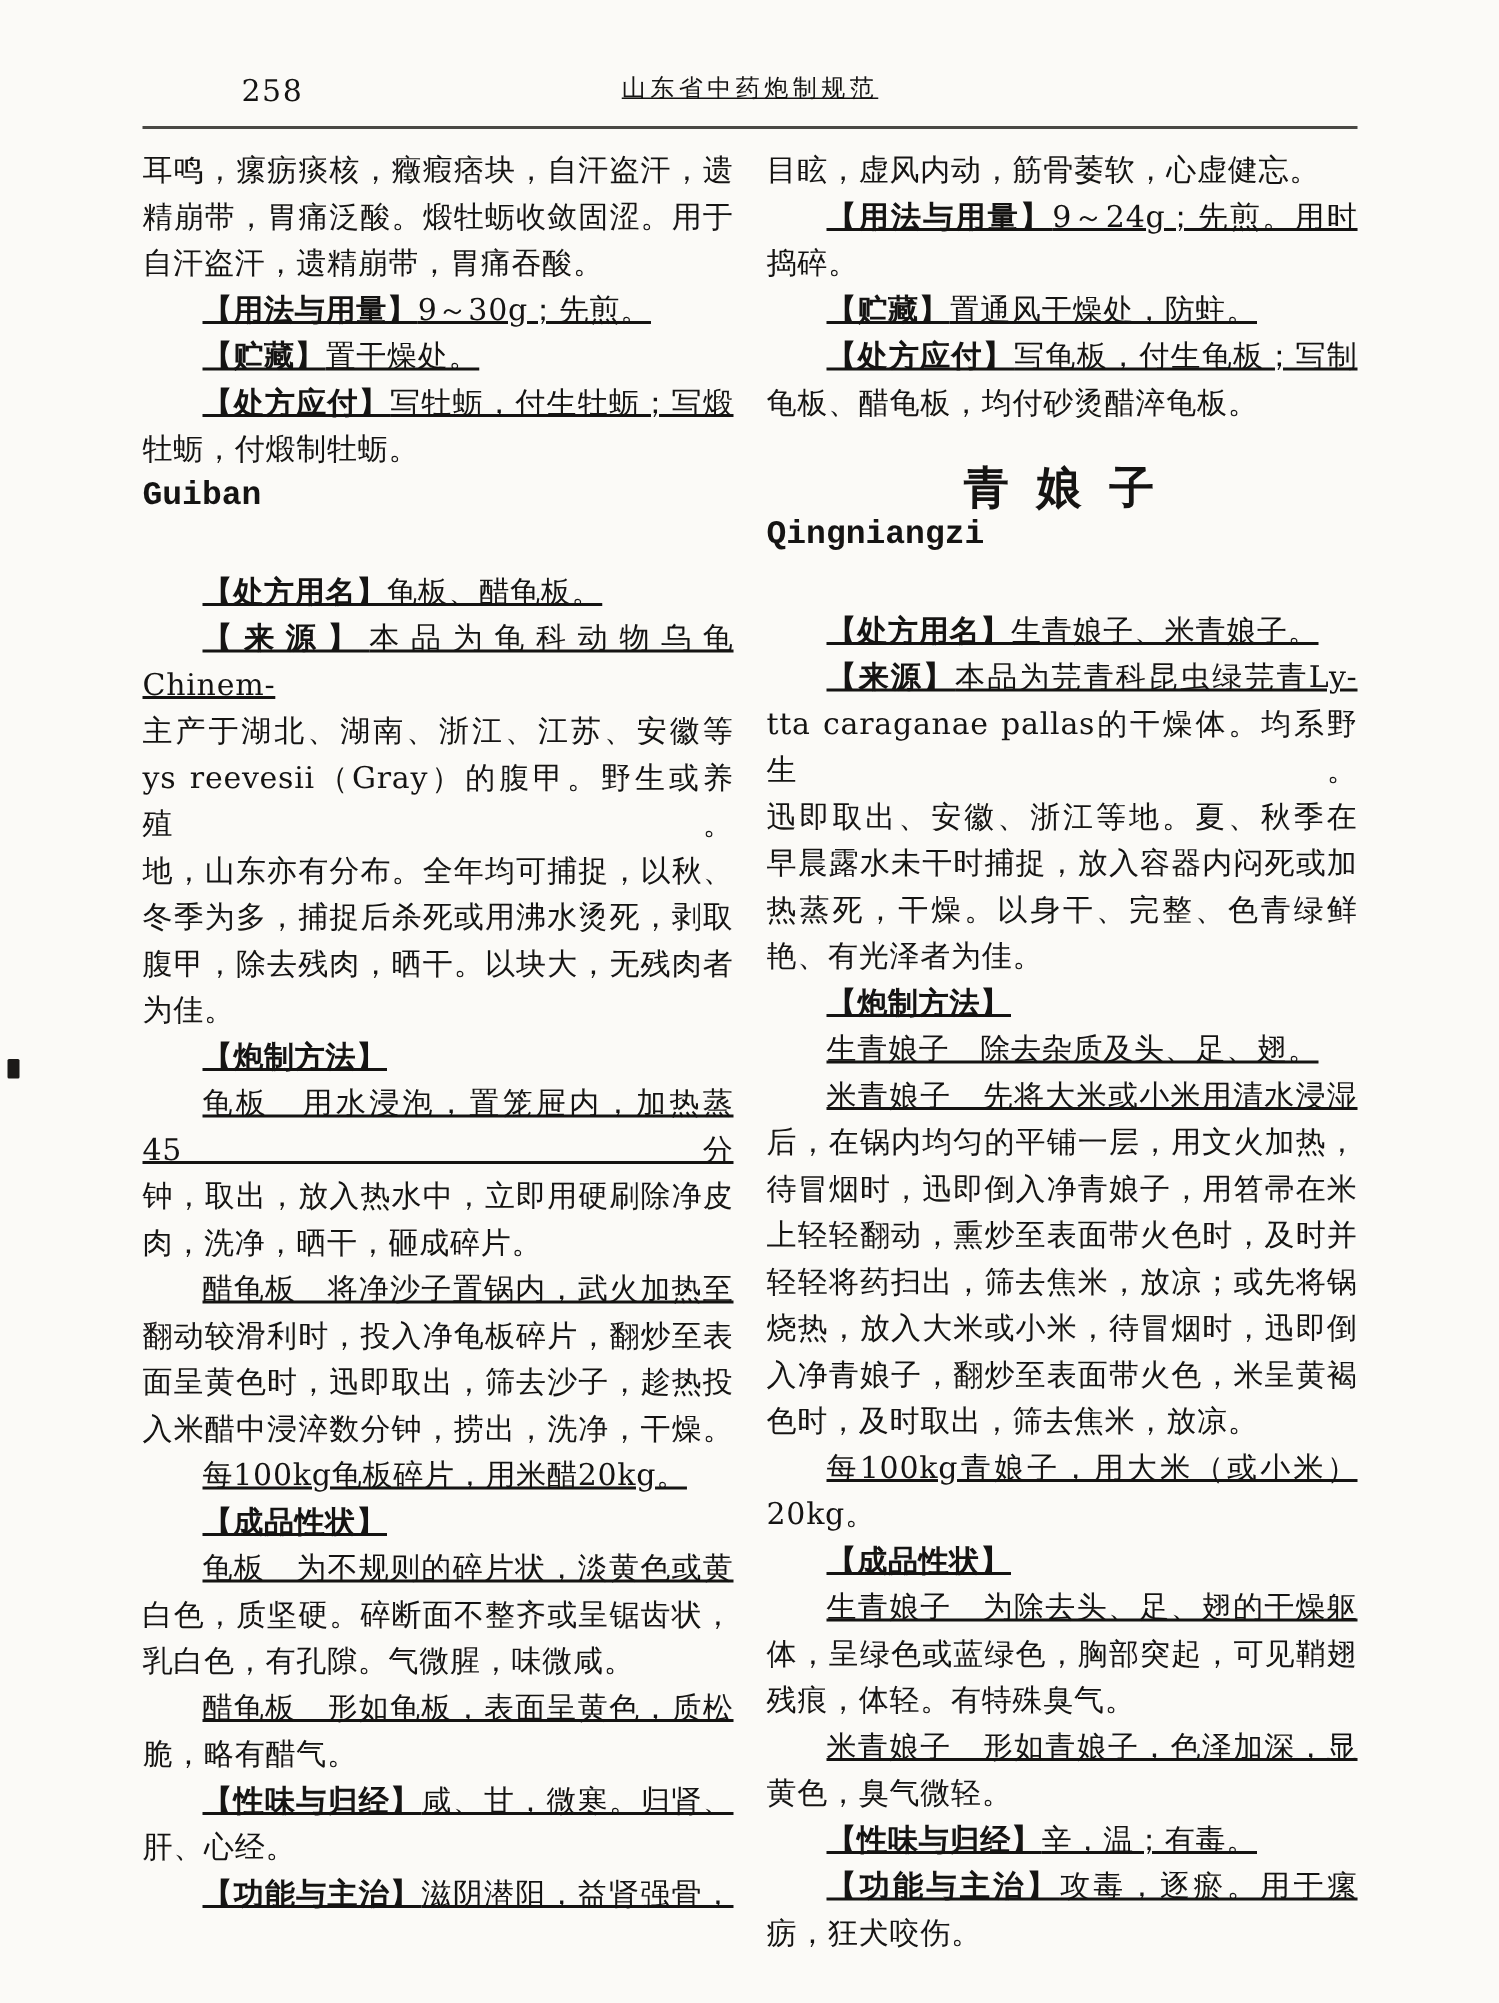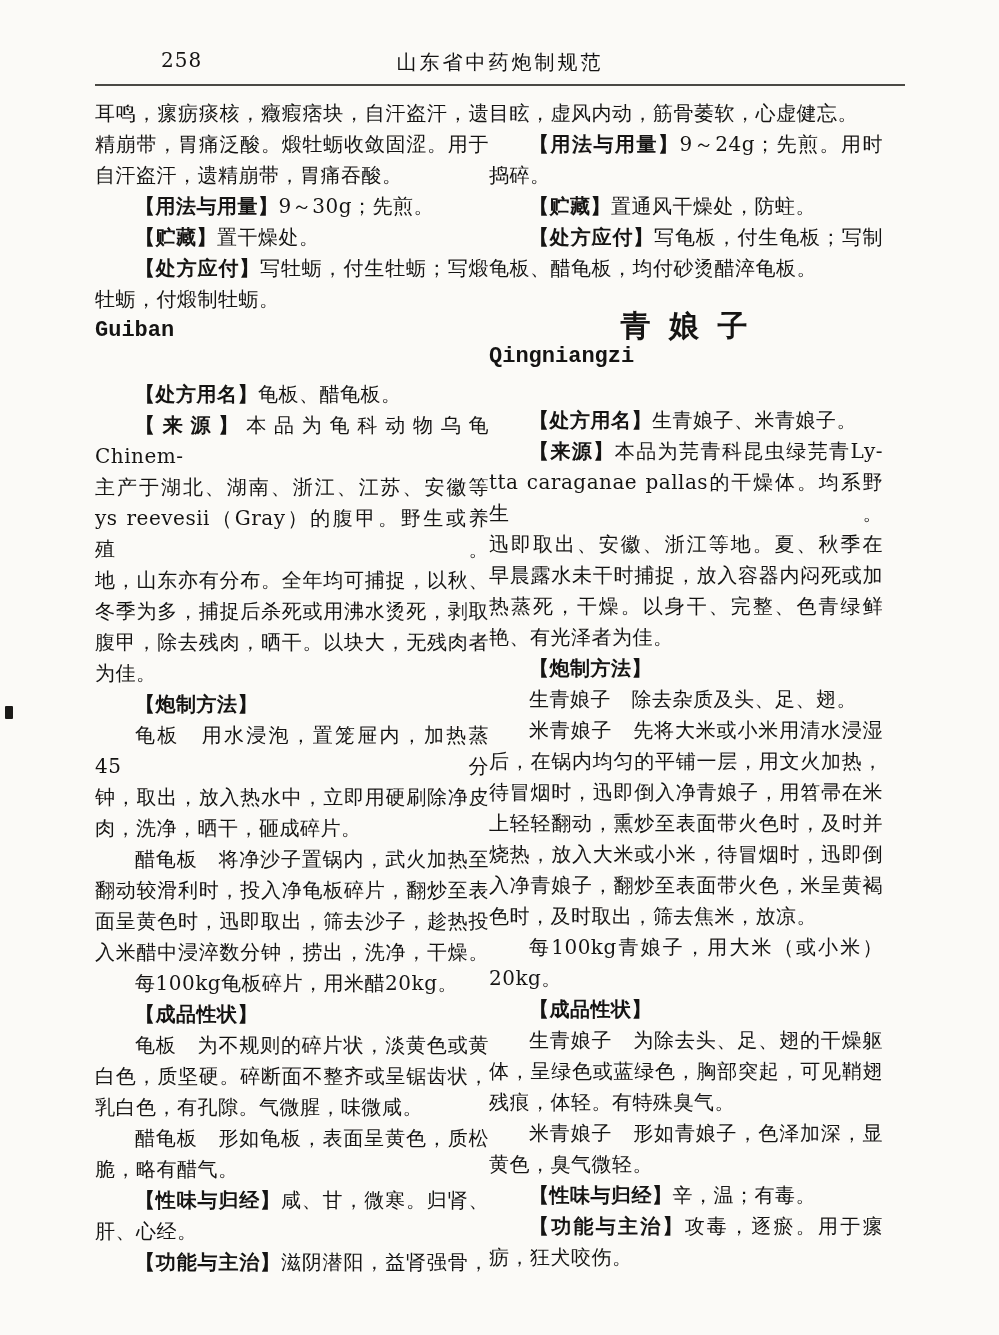--- a/index.html
+++ b/index.html
@@ -18,46 +18,46 @@
   }
   .hdr{
     position:relative;height:28px;
   }
   .page-num{
     position:absolute;left:18px;top:2px;
     font-size:20px;letter-spacing:1px;margin-left:48px;
   }
   .hdr-title{
     position:absolute;left:0;right:0;top:3px;
-    text-align:center;font-size:20px;letter-spacing:3px;
+    text-align:center;font-size:16px;letter-spacing:3px;text-decoration:underline;
   }
   .rule{
     margin-top:10px;
     border-top:2px solid #2a2926;
     opacity:.85;
   }
   .cols{
-    display:flex;margin-top:12px;
+    display:flex;gap:22px;margin-top:12px;
   }
   .col{
     width:394px;flex:0 0 394px;
     font-size:20px;
   }
   .line{
     line-height:31px;
     white-space:nowrap;
     letter-spacing:.5px;
   }
   .line.wrapok{white-space:normal;}
   .line.fill{
     white-space:normal;
     text-align:justify;
     text-align-last:justify;
   }
-  .line.ind{text-indent:2em;}
+  .line.ind{text-indent:2em;text-decoration:underline;}
   .line b{font-weight:bold;}
   .cn-title{
     margin-top:27px;
     text-align:center;
     font-size:30px;font-weight:bold;
     line-height:30px;letter-spacing:4px;
   }
   .pinyin{
     font-family:Liberation Mono, monospace;
     font-size:22px;font-weight:bold;
@@ -130,20 +130,21 @@
         <div class="line fill">迅即取出、安徽、浙江等地。夏、秋季在</div>
         <div class="line fill">早晨露水未干时捕捉，放入容器内闷死或加</div>
         <div class="line fill">热蒸死，干燥。以身干、完整、色青绿鲜</div>
         <div class="line wrapok">艳、有光泽者为佳。</div>
         <div class="line ind wrapok"><b>【炮制方法】</b></div>
         <div class="line ind wrapok">生青娘子　除去杂质及头、足、翅。</div>
         <div class="line ind fill">米青娘子　先将大米或小米用清水浸湿</div>
         <div class="line fill">后，在锅内均匀的平铺一层，用文火加热，</div>
         <div class="line fill">待冒烟时，迅即倒入净青娘子，用笤帚在米</div>
         <div class="line fill">上轻轻翻动，熏炒至表面带火色时，及时并</div>
+        <div class="line fill">轻轻将药扫出，筛去焦米，放凉；或先将锅</div>
         <div class="line fill">烧热，放入大米或小米，待冒烟时，迅即倒</div>
         <div class="line fill">入净青娘子，翻炒至表面带火色，米呈黄褐</div>
         <div class="line wrapok">色时，及时取出，筛去焦米，放凉。</div>
         <div class="line ind fill">每100kg青娘子，用大米（或小米）</div>
         <div class="line wrapok">20kg。</div>
         <div class="line ind wrapok"><b>【成品性状】</b></div>
         <div class="line ind fill">生青娘子　为除去头、足、翅的干燥躯</div>
         <div class="line fill">体，呈绿色或蓝绿色，胸部突起，可见鞘翅</div>
         <div class="line wrapok">残痕，体轻。有特殊臭气。</div>
         <div class="line ind fill">米青娘子　形如青娘子，色泽加深，显</div>

